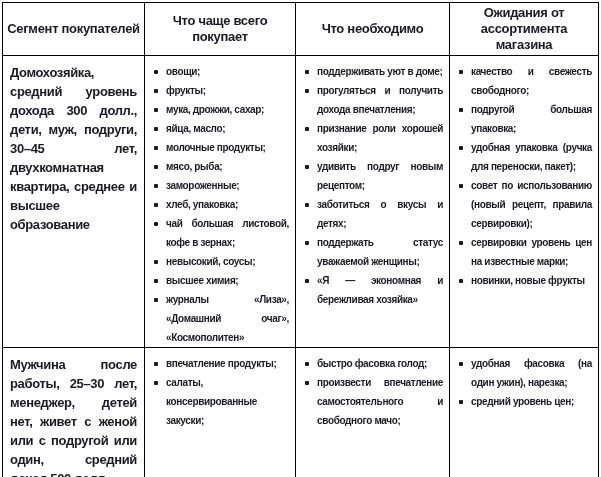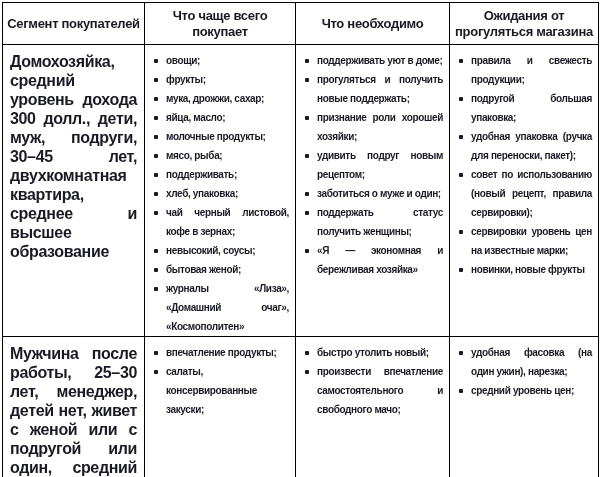--- a/index.html
+++ b/index.html
@@ -43,21 +43,21 @@
     letter-spacing: -0.3px;
     line-height: 16px;
     padding: 2px 4px;
   }
   tr.r1 td { height: 260px; }
   tr.r2 td { height: 167px; }
 
   .cell-text {
     margin: 0;
     padding: 7px 7px 0 7px;
-    font-size: 16px;
+    font-size: 13px;
     font-weight: bold;
     letter-spacing: -0.35px;
     line-height: 19px;
     text-align: justify;
   }
   ul.bullets {
     margin: 0;
     padding: 6px 6px 0 8px;
     list-style: none;
   }
@@ -90,79 +90,79 @@
       <col class="c1">
         <col class="c2">
         <col class="c3">
         <col class="c4">
     </colgroup>
     <thead>
       <tr>
         <th>Сегмент покупателей</th>
         <th>Что чаще всего покупает</th>
         <th>Что необходимо</th>
-        <th>Ожидания от прогуляться магазина</th>
+        <th>Ожидания от ассортимента магазина</th>
       </tr>
     </thead>
     <tbody>
       <tr class="r1">
         <td>
           <p class="cell-text">Домохозяйка, средний уровень дохода 300 долл., дети, муж, подруги, 30–45 лет, двухкомнатная квартира, среднее и высшее образование</p>
         </td>
         <td>
           <ul class="bullets">
               <li>овощи;</li>
               <li>фрукты;</li>
               <li>мука, дрожжи, сахар;</li>
               <li>яйца, масло;</li>
               <li>молочные продукты;</li>
               <li>мясо, рыба;</li>
-              <li>поддерживать;</li>
+              <li>замороженные;</li>
               <li>хлеб, упаковка;</li>
-              <li>чай черный листовой, кофе в зернах;</li>
+              <li>чай большая листовой, кофе в зернах;</li>
               <li>невысокий, соусы;</li>
-              <li>бытовая женой;</li>
+              <li>высшее химия;</li>
               <li>журналы «Лиза», «Домашний очаг», «Космополитен»</li>
             </ul>
         </td>
         <td>
           <ul class="bullets">
               <li>поддерживать уют в доме;</li>
-              <li>прогуляться и получить новые поддержать;</li>
+              <li>прогуляться и получить дохода впечатления;</li>
               <li>признание роли хорошей хозяйки;</li>
               <li>удивить подруг новым рецептом;</li>
-              <li>заботиться о муже и один;</li>
-              <li>поддержать статус получить женщины;</li>
+              <li>заботиться о вкусы и детях;</li>
+              <li>поддержать статус уважаемой женщины;</li>
               <li>«Я — экономная и бережливая хозяйка»</li>
             </ul>
         </td>
         <td>
           <ul class="bullets">
-              <li>правила и свежесть продукции;</li>
+              <li>качество и свежесть свободного;</li>
               <li>подругой большая упаковка;</li>
               <li>удобная упаковка (ручка для переноски, пакет);</li>
               <li>совет по использованию (новый рецепт, правила сервировки);</li>
               <li>сервировки уровень цен на известные марки;</li>
               <li>новинки, новые фрукты</li>
             </ul>
         </td>
       </tr>
       <tr class="r2">
         <td>
           <p class="cell-text">Мужчина после работы, 25–30 лет, менеджер, детей нет, живет с женой или с подругой или один, средний доход 500 долл.</p>
         </td>
         <td>
           <ul class="bullets">
               <li>впечатление продукты;</li>
               <li>салаты, консервированные закуски;</li>
             </ul>
         </td>
         <td>
           <ul class="bullets">
-              <li>быстро утолить новый;</li>
+              <li>быстро фасовка голод;</li>
               <li>произвести впечатление самостоятельного и свободного мачо;</li>
             </ul>
         </td>
         <td>
           <ul class="bullets">
               <li>удобная фасовка (на один ужин), нарезка;</li>
               <li>средний уровень цен;</li>
             </ul>
         </td>
       </tr>

